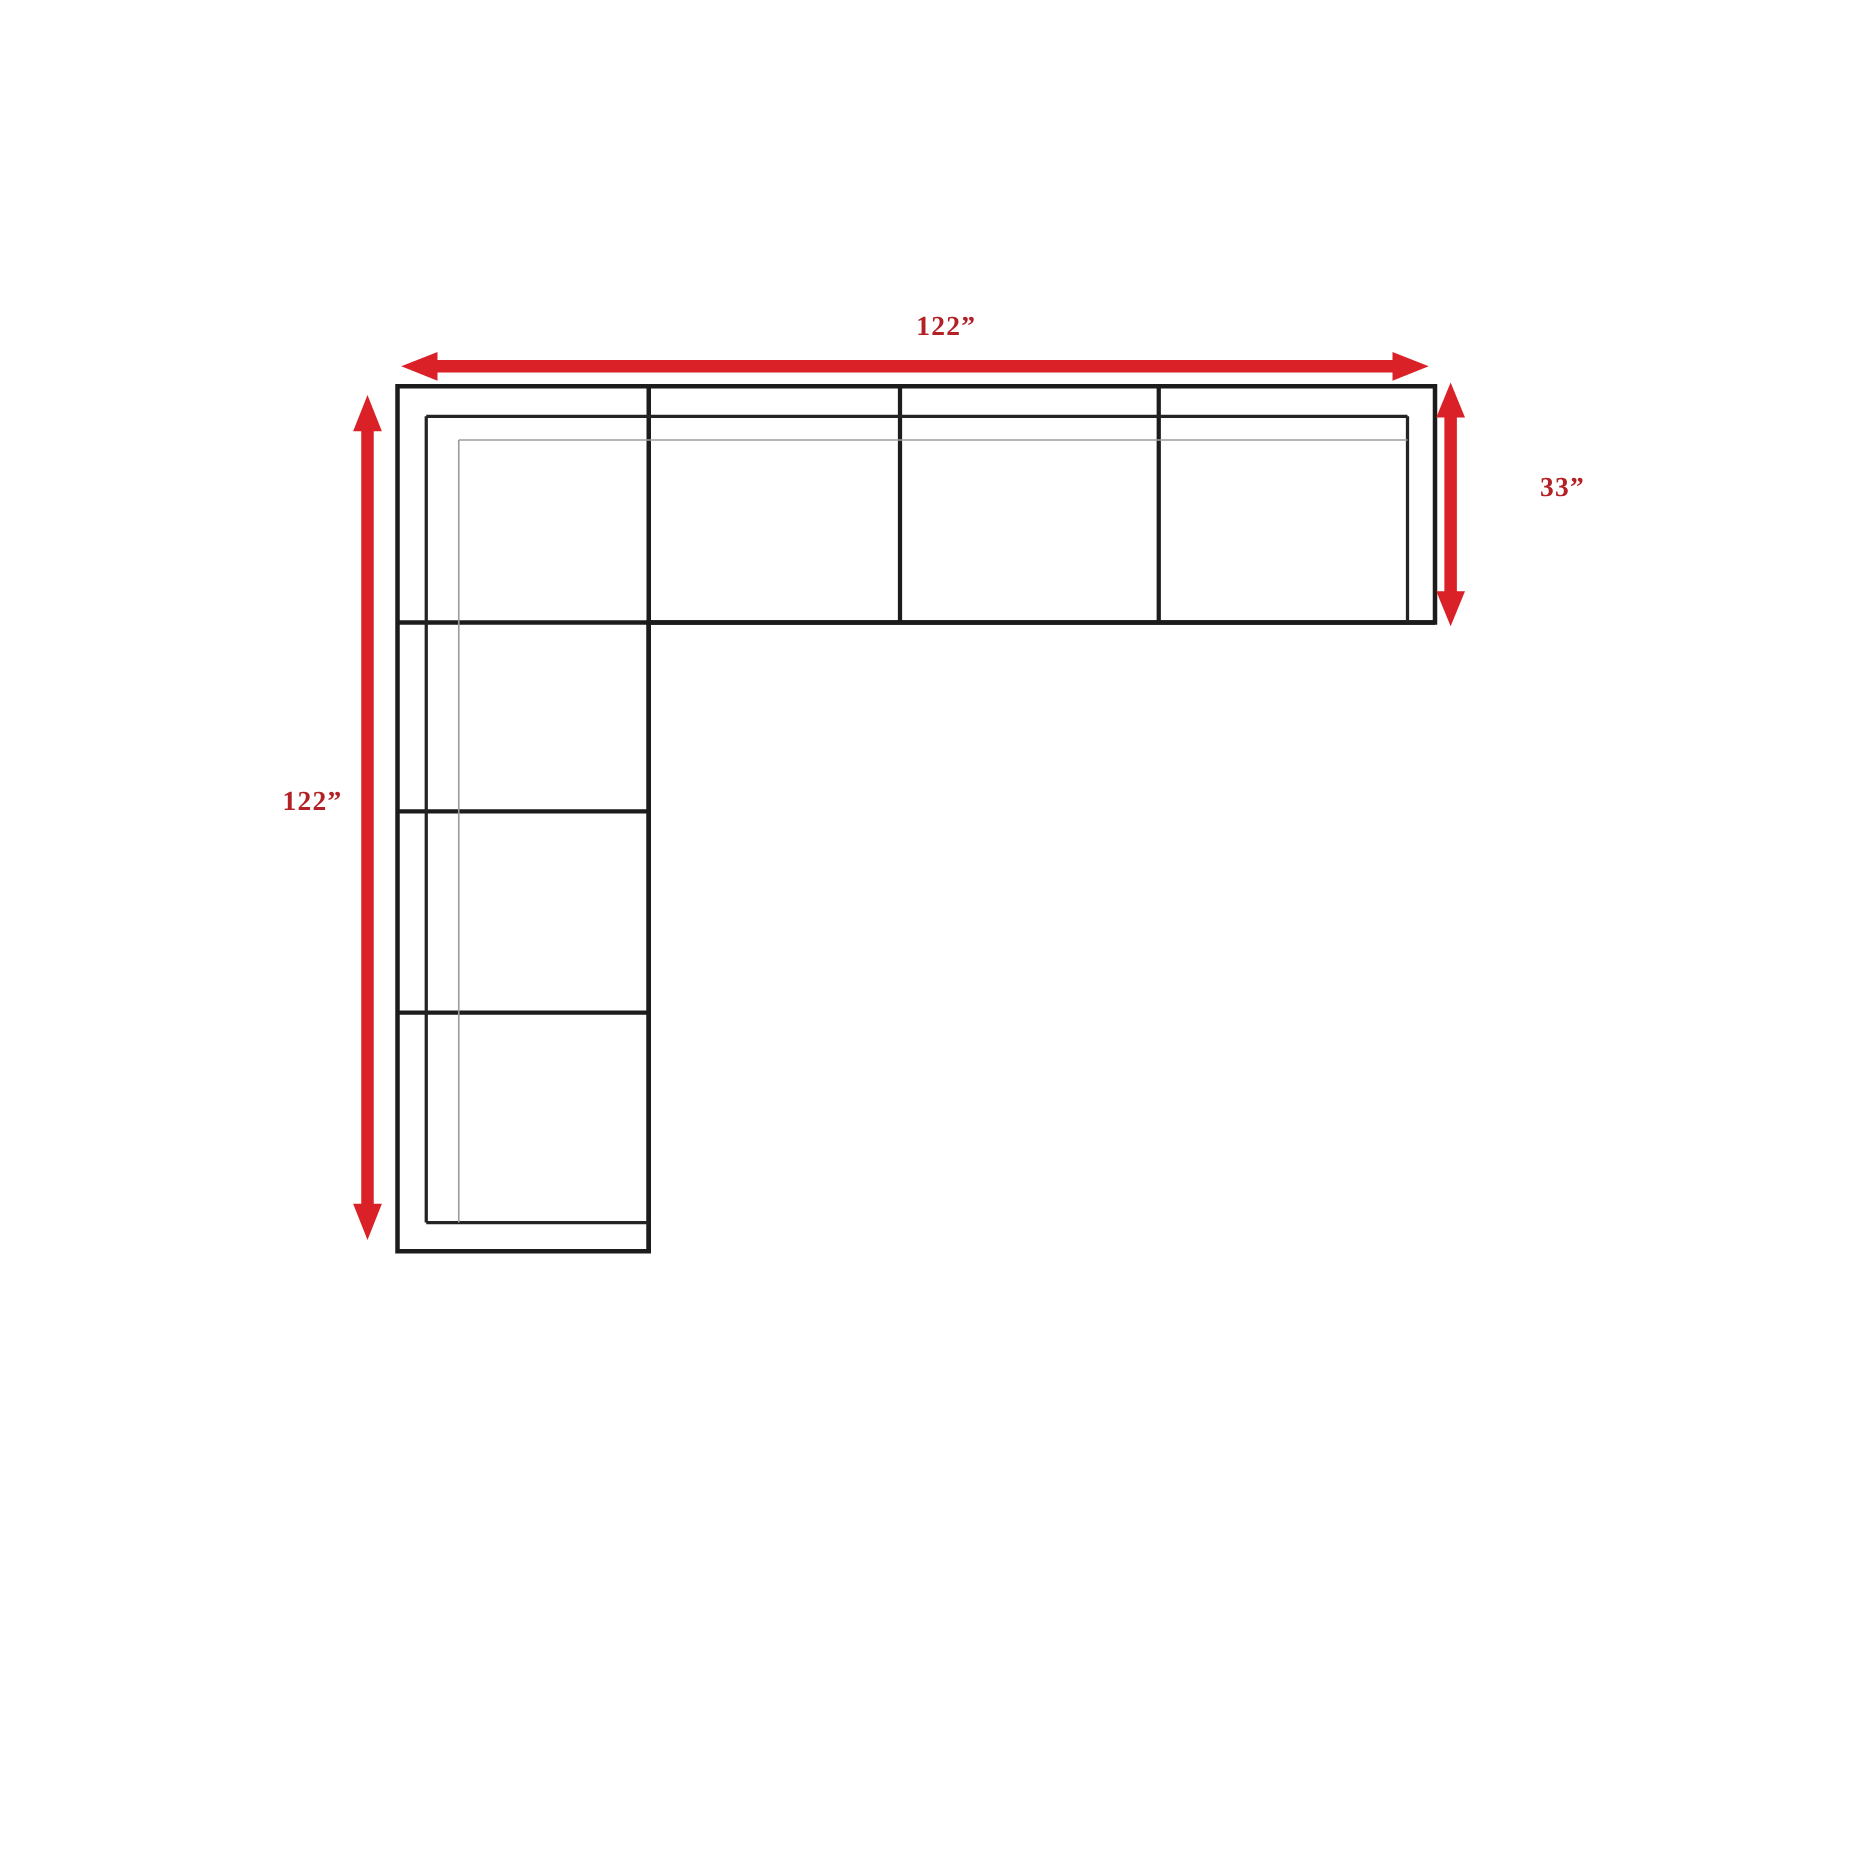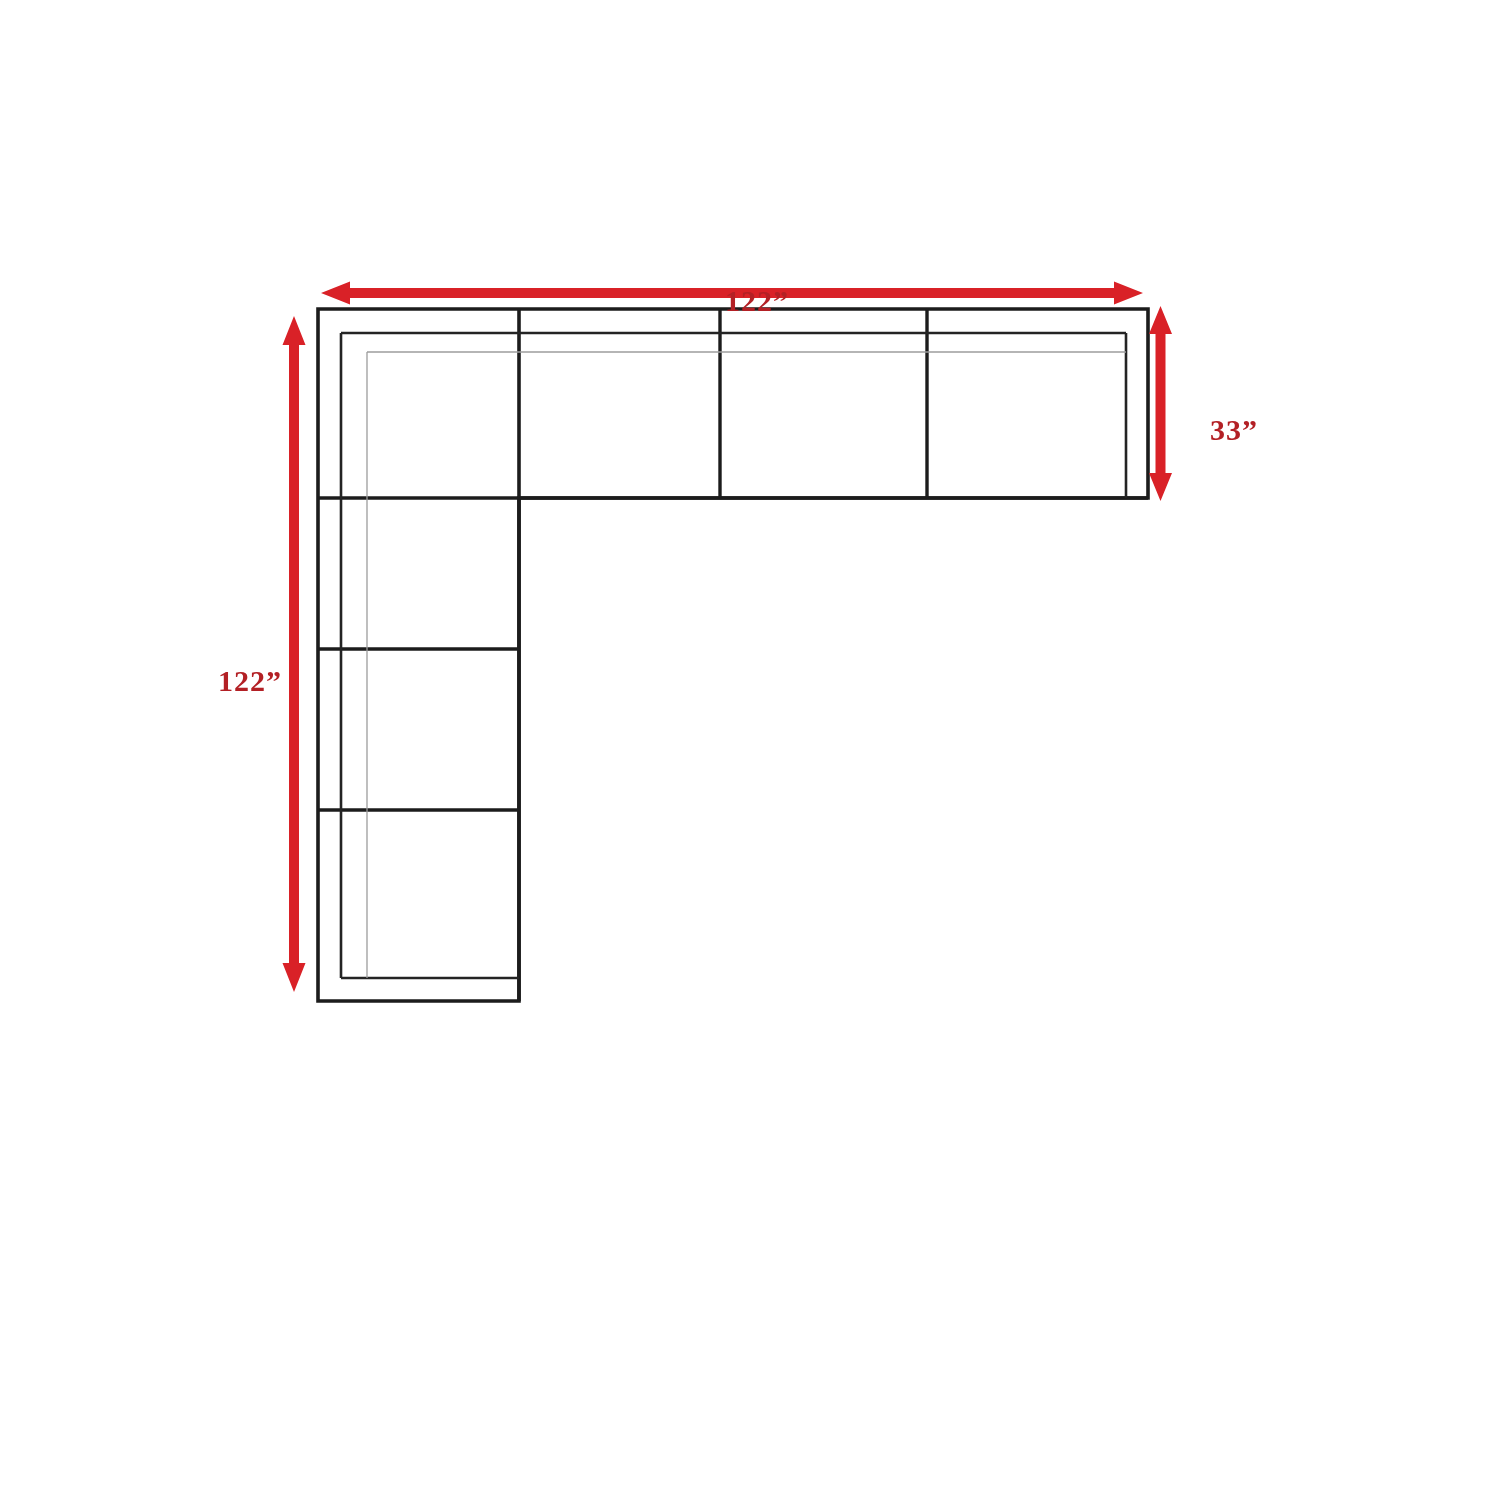--- a/index.html
+++ b/index.html
@@ -19,28 +19,27 @@
     position: absolute;
     left: 0;
     top: 0;
     width: 1500px;
     height: 1500px;
   }
   .dim-label {
     position: absolute;
     color: #b32025;
     font-weight: bold;
-    font-size: 30px;
+    font-size: 22px;
     letter-spacing: 1px;
     line-height: 1;
     white-space: nowrap;
-    margin-top: 36px;
   }
   .dim-label.top    { left: 657px; top: 250px; width: 200px; text-align: center; }
-  .dim-label.right  { left: 1138px; top: 379px; width: 120px; text-align: right; }
+  .dim-label.right  { left: 1232px; top: 379px; width: 120px; text-align: left; }
   .dim-label.left   { left: 150px;  top: 630px; width: 200px; text-align: center; }
 </style>
 </head>
 <body>
 
 <div class="stage">
 
   <svg class="diagram-svg" viewBox="0 0 1500 1500" xmlns="http://www.w3.org/2000/svg">
 
     <path d="M 318,309 H 1148 V 498 H 519 V 1001 H 318 Z" fill="none" stroke-width="3.6" stroke-linejoin="miter" stroke="#1c1c1c"></path>

